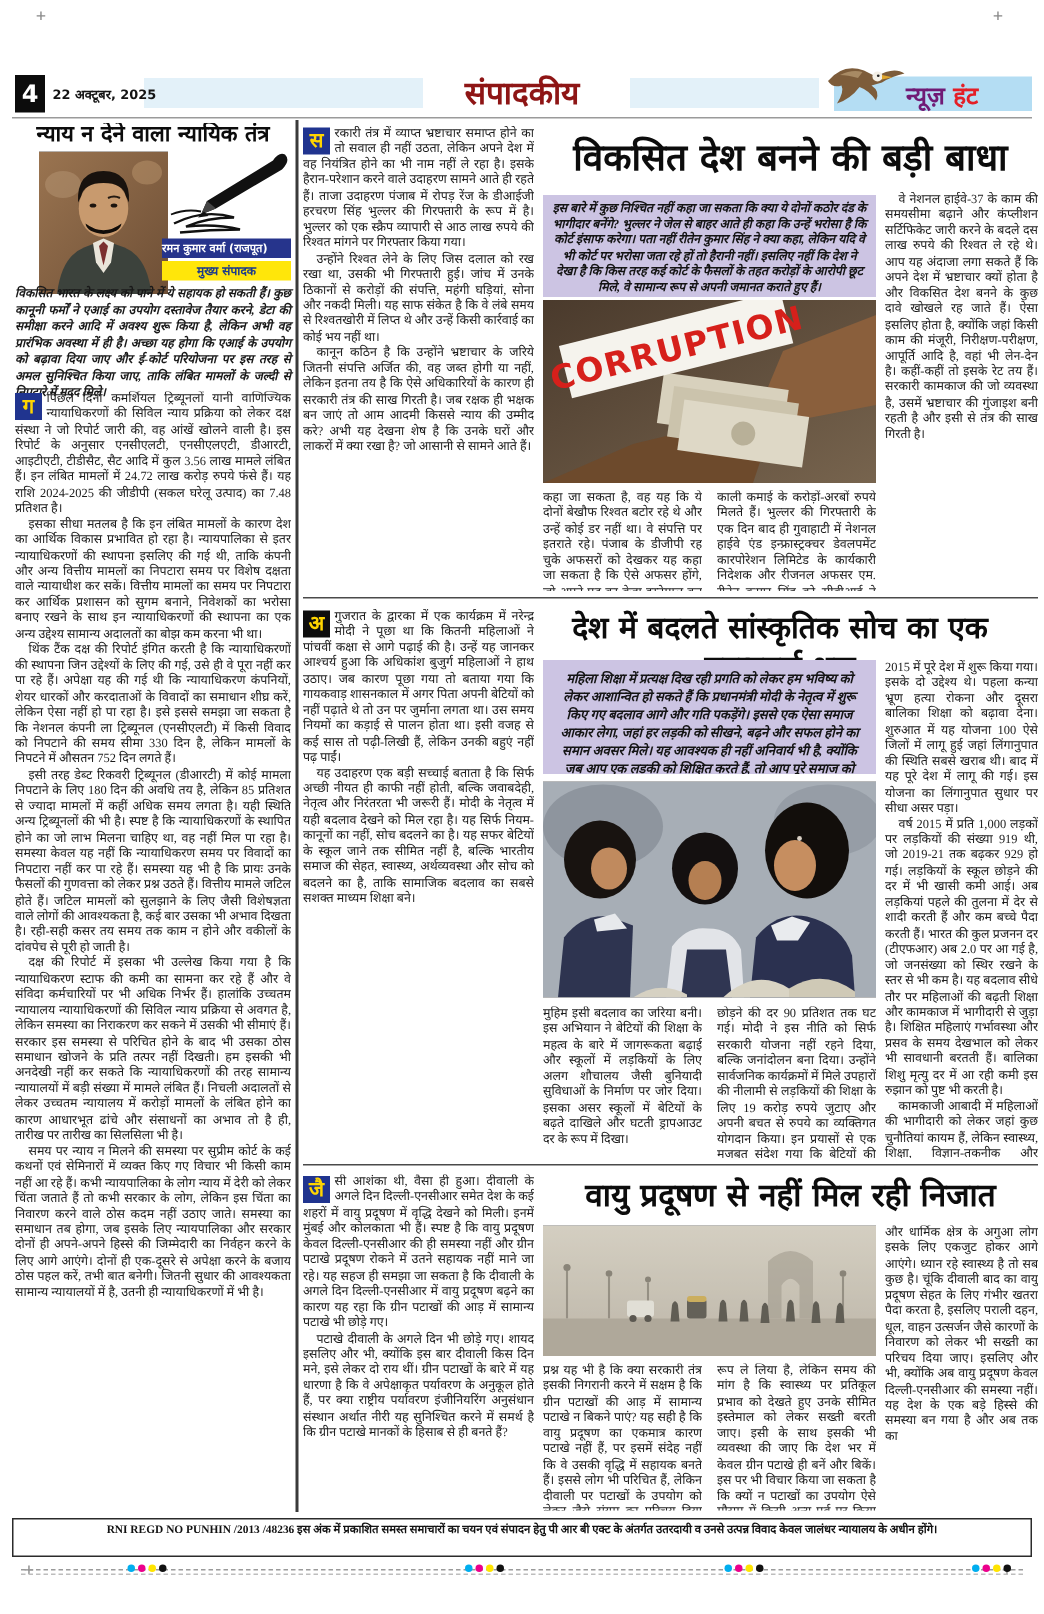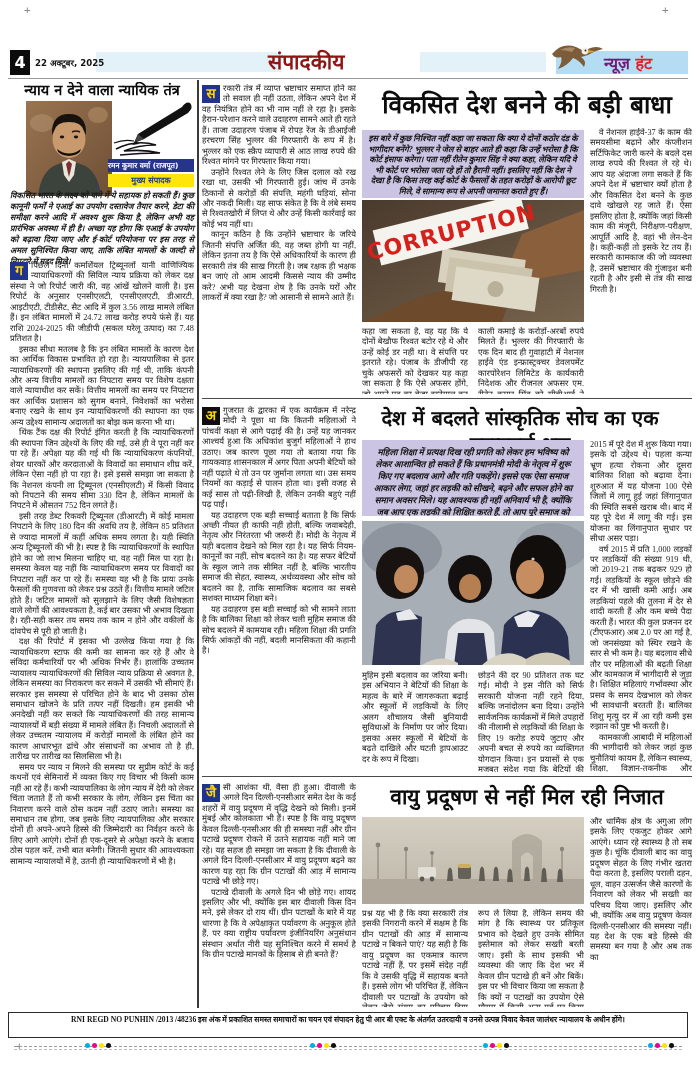--- a/index.html
+++ b/index.html
@@ -10,21 +10,21 @@
   .crop{position:absolute;color:#8a8a8a;font-size:11px;font-family:"DejaVu Sans Mono",monospace}
   
   #pagenum{left:10px;top:50px;width:20px;height:25px;background:#0c0c0c;color:#fff;
            font-family:"DejaVu Sans",sans-serif;font-weight:bold;font-size:16px;
            text-align:center;line-height:25px}
   #dateline{left:35px;top:57px;font-size:8.6px;font-weight:bold;color:#141414;
             font-family:"DejaVu Sans",sans-serif}
   .hbar{top:52px;height:20px;background:#e3f1f9}
   #hbar-l{left:96px;width:186px}
   #hbar-r{left:420px;width:126px}
-  #section-title{left:268px;top:47px;width:160px;font-size:21px;
+  #section-title{left:268px;top:47px;width:160px;text-align:center;font-size:21px;
                  font-weight:bold;color:#8e1515;font-family:"DejaVu Sans",sans-serif}
   #logo-banner{left:556px;top:51px;width:132px;height:23px;background:#b4ddf3}
   #logo-text{left:604px;top:52px;font-family:"DejaVu Sans",sans-serif;font-weight:bold;font-size:16px}
   #logo-text .b{color:#701a75}
   #logo-text .r{color:#e41e26}
   #eagle{left:550px;top:38px;width:56px;height:36px}
   #header-rule{left:8px;top:78px;width:680px;height:1px;background:#9a9a9a}
   
   .btxt{font-size:8.3px;line-height:10.45px;text-align:justify;color:#1c1c1c;overflow:hidden}
   .btxt p{margin:0;text-indent:9px}
@@ -199,21 +199,20 @@
   <p class="np">कहा जा सकता है, वह यह कि ये दोनों बेखौफ रिश्वत बटोर रहे थे और उन्हें कोई डर नहीं था। वे संपत्ति पर इतराते रहे। पंजाब के डीजीपी रह चुके अफसरों को देखकर यह कहा जा सकता है कि ऐसे अफसर होंगे, जो अपने पद का बेजा इस्तेमाल कर भ्रष्टाचार करते हैं। ऐसा हर्गिज नहीं कहा जा सकता कि पहले ऐसे अधिकारी भ्रष्टाचार में लिप्त नहीं पाए गए हों। हर माह में ऐसे भ्रष्ट अधिकारी</p>
 </div>
 <div class="abs btxt" id="a2-b2">
   <p class="np">काली कमाई के करोड़ों-अरबों रुपये मिलते हैं। भुल्लर की गिरफ्तारी के एक दिन बाद ही गुवाहाटी में नेशनल हाईवे एंड इन्फ्रास्ट्रक्चर डेवलपमेंट कारपोरेशन लिमिटेड के कार्यकारी निदेशक और रीजनल अफसर एम. रीतेन कुमार सिंह को सीबीआई ने दस लाख रुपये की रिश्वत लेते पकड़ा। उनके पास से 2.62 करोड़ रुपये नकद मिले। इसके अलावा यह भी पता चला कि उनके दिल्ली-एनसीआर में 9 लक्जरी फ्लैट, एक</p>
 </div>
 <div class="abs hsep" id="sep1"></div>
 
 <div class="abs btxt" id="a3-colA">
   <p class="np"><span class="dc blk">अ</span><span>गुजरात के द्वारका में एक कार्यक्रम में नरेन्द्र मोदी ने पूछा था कि कितनी महिलाओं ने पांचवीं कक्षा से आगे पढ़ाई की है। उन्हें यह जानकर आश्चर्य हुआ कि अधिकांश बुजुर्ग महिलाओं ने हाथ उठाए। जब कारण पूछा गया तो बताया गया कि गायकवाड़ शासनकाल में अगर पिता अपनी बेटियों को नहीं पढ़ाते थे तो उन पर जुर्माना लगता था। उस समय नियमों का कड़ाई से पालन होता था। इसी वजह से कई सास तो पढ़ी-लिखी हैं, लेकिन उनकी बहुएं नहीं पढ़ पाईं।</span></p>
   <p>यह उदाहरण एक बड़ी सच्चाई बताता है कि सिर्फ अच्छी नीयत ही काफी नहीं होती, बल्कि जवाबदेही, नेतृत्व और निरंतरता भी जरूरी हैं। मोदी के नेतृत्व में यही बदलाव देखने को मिल रहा है। यह सिर्फ नियम-कानूनों का नहीं, सोच बदलने का है। यह सफर बेटियों के स्कूल जाने तक सीमित नहीं है, बल्कि भारतीय समाज की सेहत, स्वास्थ्य, अर्थव्यवस्था और सोच को बदलने का है, ताकि सामाजिक बदलाव का सबसे सशक्त माध्यम शिक्षा बने।</p>
-  <p>यह उदाहरण इस बड़ी सच्चाई को भी सामने लाता है कि बालिका शिक्षा को लेकर चली मुहिम समाज की सोच बदलने में कामयाब रही। महिला शिक्षा की प्रगति सिर्फ आंकड़ों की नहीं, बदली मानसिकता की कहानी है।</p>
 </div>
 <div class="abs hl" id="a3-h">देश में बदलते सांस्कृतिक सोच का एक महत्वपूर्ण क्षण</div>
 <div class="abs standfirst" id="a3-sf">महिला शिक्षा में प्रत्यक्ष दिख रही प्रगति को लेकर हम भविष्य को लेकर आशान्वित हो सकते हैं कि प्रधानमंत्री मोदी के नेतृत्व में शुरू किए गए बदलाव आगे और गति पकड़ेंगे। इससे एक ऐसा समाज आकार लेगा, जहां हर लड़की को सीखने, बढ़ने और सफल होने का समान अवसर मिले। यह आवश्यक ही नहीं अनिवार्य भी है, क्योंकि जब आप एक लड़की को शिक्षित करते हैं, तो आप पूरे समाज को आगे ले जाते हैं।</div>
 <div class="abs btxt" id="a3-right">
   <p class="np">2015 में पूरे देश में शुरू किया गया। इसके दो उद्देश्य थे। पहला कन्या भ्रूण हत्या रोकना और दूसरा बालिका शिक्षा को बढ़ावा देना। शुरुआत में यह योजना 100 ऐसे जिलों में लागू हुई जहां लिंगानुपात की स्थिति सबसे खराब थी। बाद में यह पूरे देश में लागू की गई। इस योजना का लिंगानुपात सुधार पर सीधा असर पड़ा।</p>
   <p>वर्ष 2015 में प्रति 1,000 लड़कों पर लड़कियों की संख्या 919 थी, जो 2019-21 तक बढ़कर 929 हो गई। लड़कियों के स्कूल छोड़ने की दर में भी खासी कमी आई। अब लड़कियां पहले की तुलना में देर से शादी करती हैं और कम बच्चे पैदा करती हैं। भारत की कुल प्रजनन दर (टीएफआर) अब 2.0 पर आ गई है, जो जनसंख्या को स्थिर रखने के स्तर से भी कम है। यह बदलाव सीधे तौर पर महिलाओं की बढ़ती शिक्षा और कामकाज में भागीदारी से जुड़ा है। शिक्षित महिलाएं गर्भावस्था और प्रसव के समय देखभाल को लेकर भी सावधानी बरतती हैं। बालिका शिशु मृत्यु दर में आ रही कमी इस रुझान को पुष्ट भी करती है।</p>
   <p>कामकाजी आबादी में महिलाओं की भागीदारी को लेकर जहां कुछ चुनौतियां कायम हैं, लेकिन स्वास्थ्य, शिक्षा, विज्ञान-तकनीक और उद्यमिता जैसे क्षेत्रों में उनकी संख्या बढ़ रही है।</p>
 </div>
 <div class="abs photo" id="a3-photo">
   <svg width="222" height="144" viewBox="0 0 222 144">

